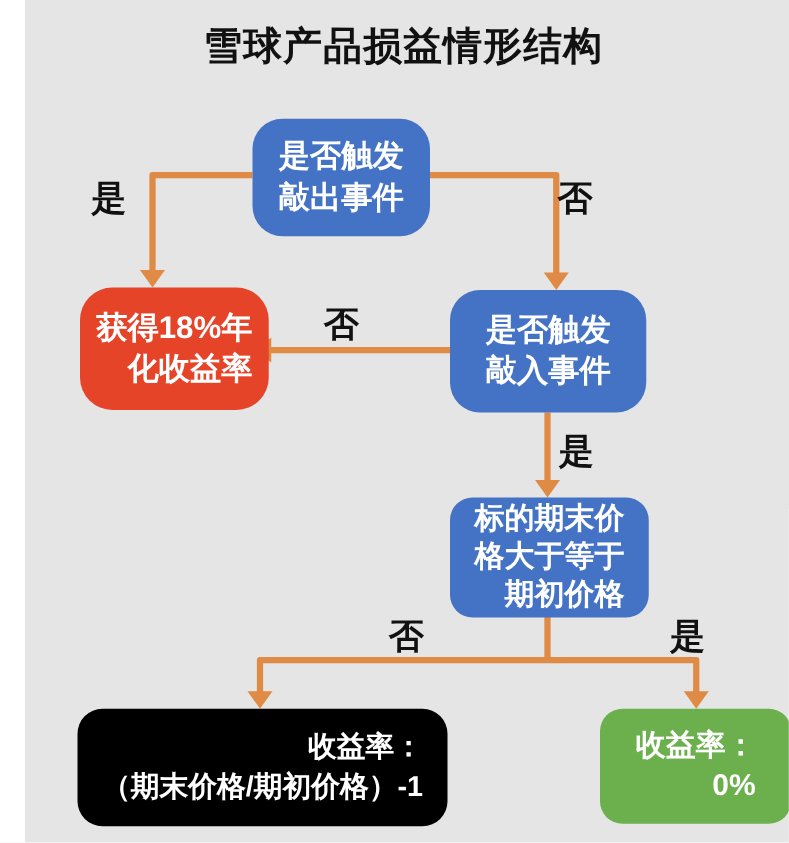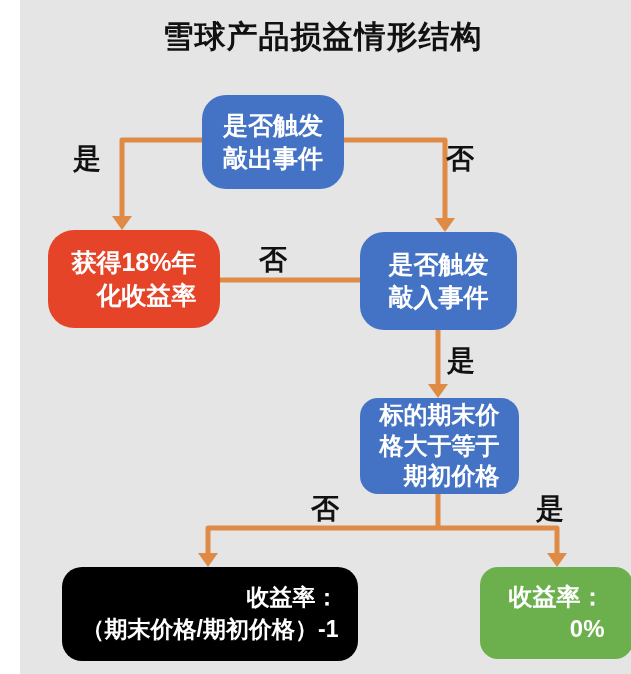--- a/index.html
+++ b/index.html
@@ -40,21 +40,21 @@
     box-sizing: border-box;
   }
   .node.decision { background: #4472C4; }
   .node.coupon   { background: #E64429; }
   .node.loss     { background: #000000; }
   .node.zero     { background: #6CB04E; }
 
   #node-knock-out { left: 182px; top:  95px; width: 142px; height: 94px; border-radius: 24px; font-size: 25px; line-height: 1.32; }
   #node-knock-in  { left: 340px; top: 232px; width: 157px; height: 98px; border-radius: 24px; font-size: 25px; line-height: 1.32; }
   #node-price     { left: 340px; top: 398px; width: 159px; height: 96px; border-radius: 18px; font-size: 24px; line-height: 1.28; }
-  #node-coupon    { left:  28px; top: 230px; width: 172px; height: 98px; border-radius: 26px; font-size: 25px; line-height: 1.32; }
+  #node-coupon    { left:  44px; top: 230px; width: 151px; height: 98px; border-radius: 26px; font-size: 25px; line-height: 1.32; }
   #node-loss      { left:  42px; top: 567px; width: 296px; height: 94px; border-radius: 20px; font-size: 23px; line-height: 1.38; }
   #node-zero      { left: 460px; top: 567px; width: 153px; height: 92px; border-radius: 18px; font-size: 24px; line-height: 1.35; }
 
   .edge-label {
     position: absolute;
     font-size: 28px;
     font-weight: bold;
     color: #111111;
     line-height: 1;
     white-space: nowrap;

